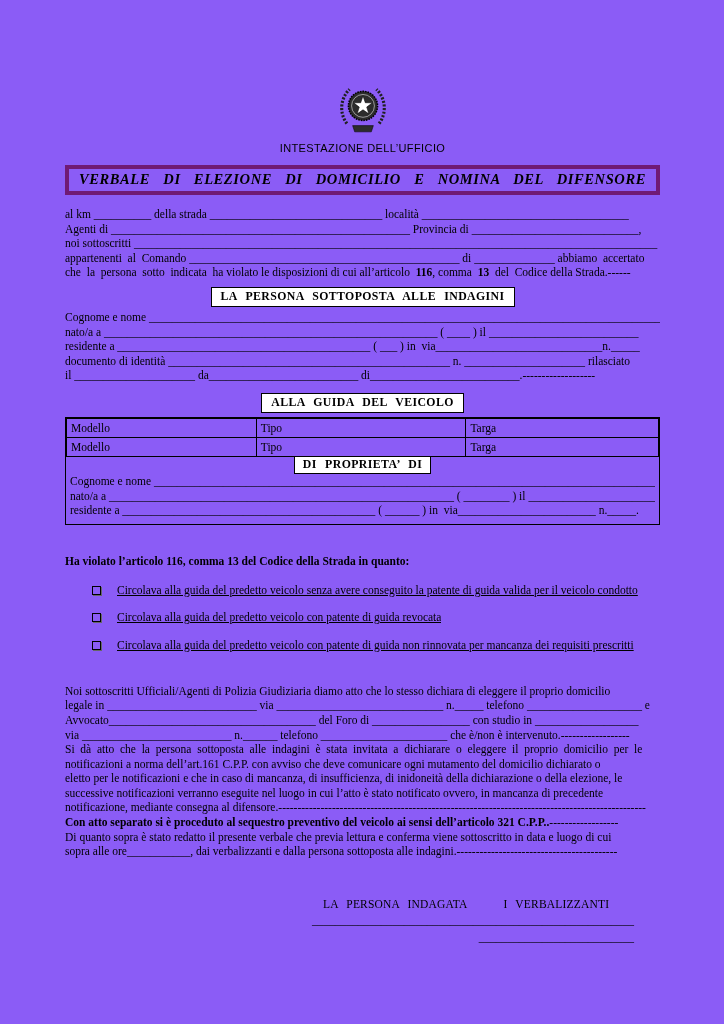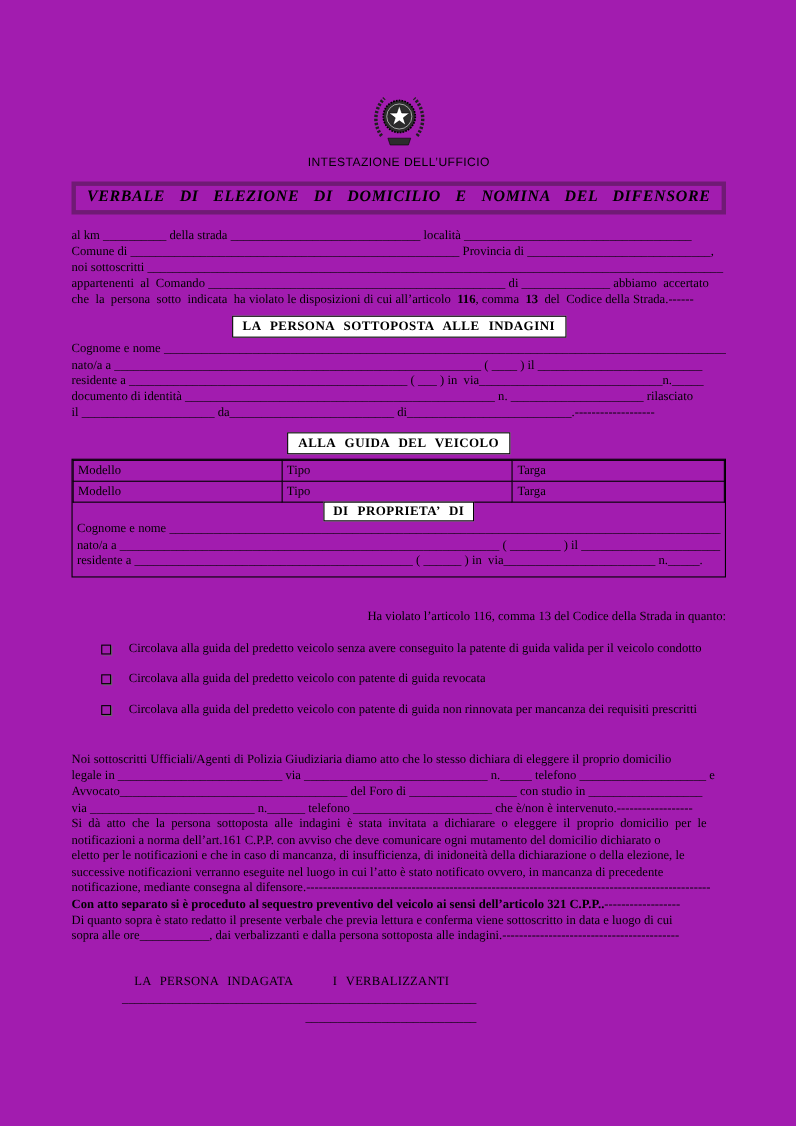--- a/index.html
+++ b/index.html
@@ -1,20 +1,20 @@
 <!DOCTYPE html>
 <html><head>
 <meta charset="utf-8">
 <style>
   html,body { margin:0; padding:0; background:#ffffff; }
   .doc {
     position: relative;
     width: 724px;
     height: 1024px;
-    background: #a21caf;
+    background: #8b5cf6;
     color: #000;
     font-family: "Liberation Serif", serif;
     font-size: 11.5px;
     overflow: hidden;
   }
   .content {
     position: absolute;
     left: 65px;
     top: 0;
     width: 595px;
@@ -67,39 +67,39 @@
     padding: 0 4px;
     font-size: 11.5px;
     vertical-align: middle;
   }
   td.c1 { width: 32%; } td.c2 { width: 35.5%; } td.c3 { width: 32.5%; }
   .owner-head-wrap { text-align: center; margin-top: -1px; height: 17px; }
   .owner-head-wrap .boxed-head { padding: 0 8px 1px 8px; }
   .owner-lines { padding: 1px 4px 6px 4px; }
   .violation-heading {
     margin-top: 29px;
-    font-weight: normal;
+    font-weight: bold;
     height: 15px; line-height: 15px;
-    white-space: pre; overflow: hidden; text-align: right;
-  }
-  .chk-list { margin-top: 14px; }
+    white-space: pre; overflow: hidden;
+  }
+  .chk-list { margin-top: 14px; text-decoration: underline; }
   .chk-item { display: flex; align-items: flex-start; margin: 0 0 12.5px 27px; }
   .chk-box {
     flex: none;
     width: 7px; height: 7px;
     border: 1px solid #000;
     margin: 3px 16px 0 0;
     box-shadow: 1px 1px 0 #666;
   }
   .chk-text { line-height: 15px; white-space: pre; overflow: hidden; }
   .closing { margin-top: 31px; }
   .sig-row {
     display: flex;
-    justify-content: flex-start;
-    margin-top: 26px;
+    justify-content: flex-end;
+    margin-top: 38px;
   }
   .sig-left { margin-left: 46px; text-align: center; }
   .sig-right { margin-right: 26px; text-align: center; }
   .sig-label { word-spacing: 5px; letter-spacing: 0.2px; height: 15px; line-height: 15px; }
   .sig-line { height: 17px; line-height: 17px; white-space: pre; }
   b { font-weight: bold; }
 </style>
 </head>
 <body>
 
@@ -119,21 +119,21 @@
         <path d="M30 84 L70 84 L66 96 L34 96 Z" fill="#2c2c2c" stroke="#000" stroke-width="1"></path>
       </svg>
     </div>
 
     <div class="office-heading">INTESTAZIONE DELL’UFFICIO</div>
 
     <div class="title-box">VERBALE DI ELEZIONE DI DOMICILIO E NOMINA DEL DIFENSORE</div>
 
     <div class="intro">
       <div class="ln">al km __________ della strada ______________________________ località ____________________________________</div>
-      <div class="ln">Comune di ____________________________________________________ Provincia di _____________________________,</div>
+      <div class="ln">Agenti di ____________________________________________________ Provincia di _____________________________,</div>
       <div class="ln">noi sottoscritti ___________________________________________________________________________________________</div>
       <div class="ln">appartenenti  al  Comando _______________________________________________ di ______________ abbiamo  accertato</div>
       <div class="ln"><span>che  la  persona  sotto  indicata  ha violato le disposizioni di cui all’articolo  </span><b>116</b><span>, comma  </span><b>13</b><span>  del  Codice della Strada.------</span></div>
     </div>
 
     <div class="sec-head-wrap">
       <span class="boxed-head">LA PERSONA SOTTOPOSTA ALLE INDAGINI</span>
     </div>
 
     <div>

